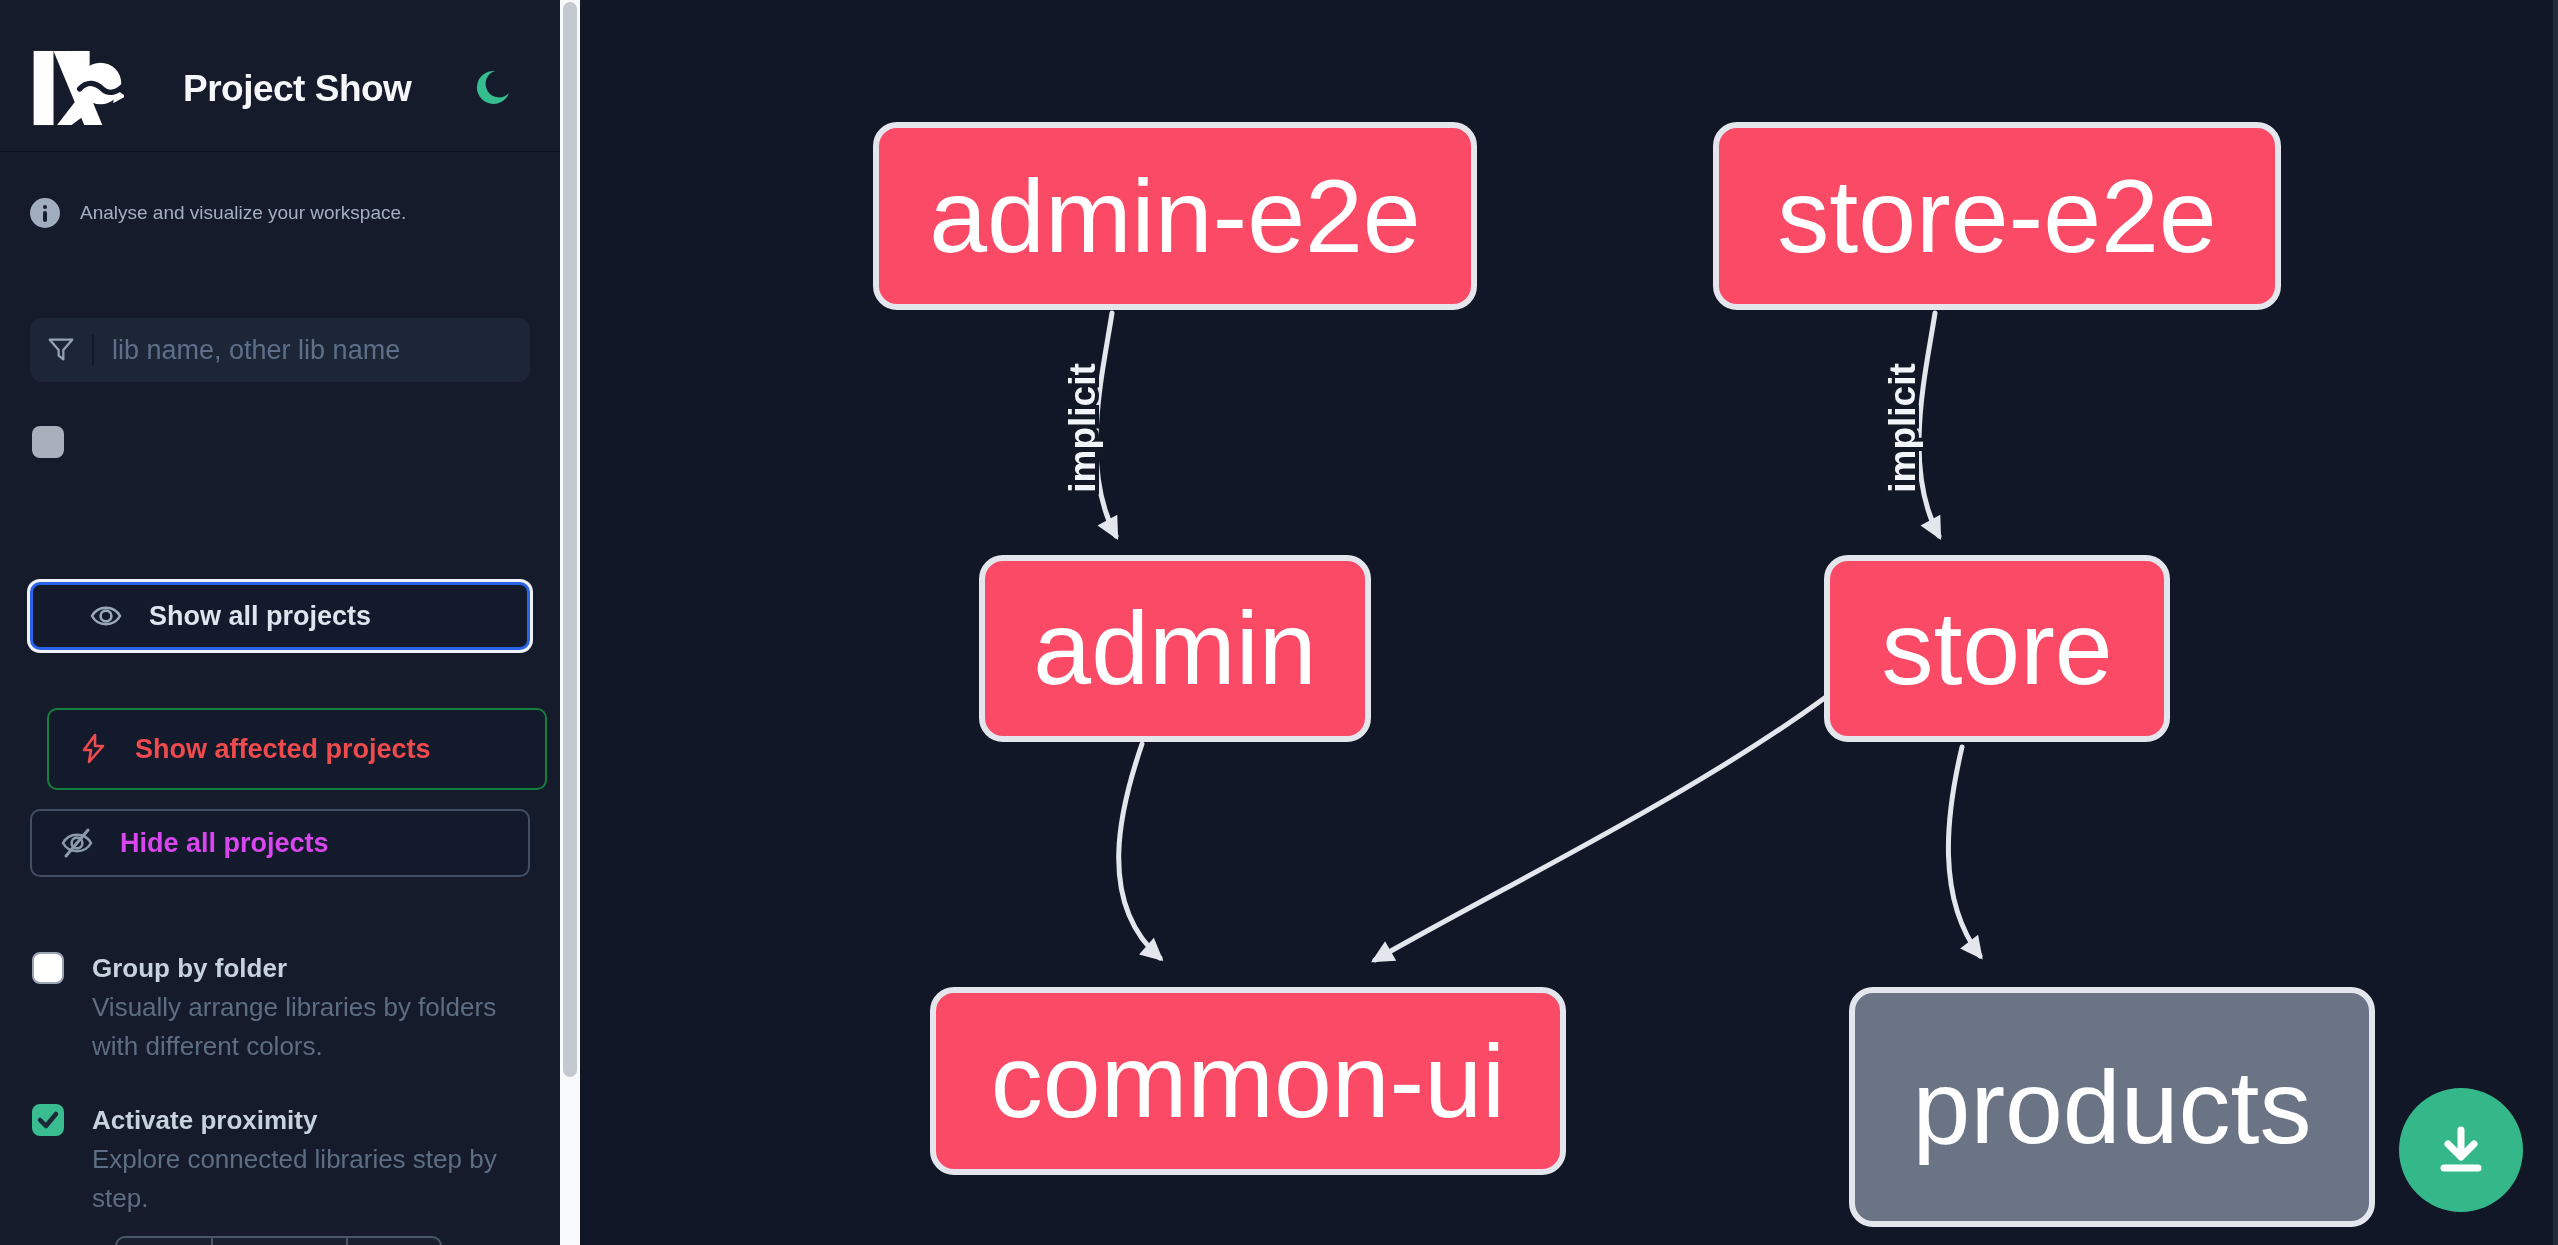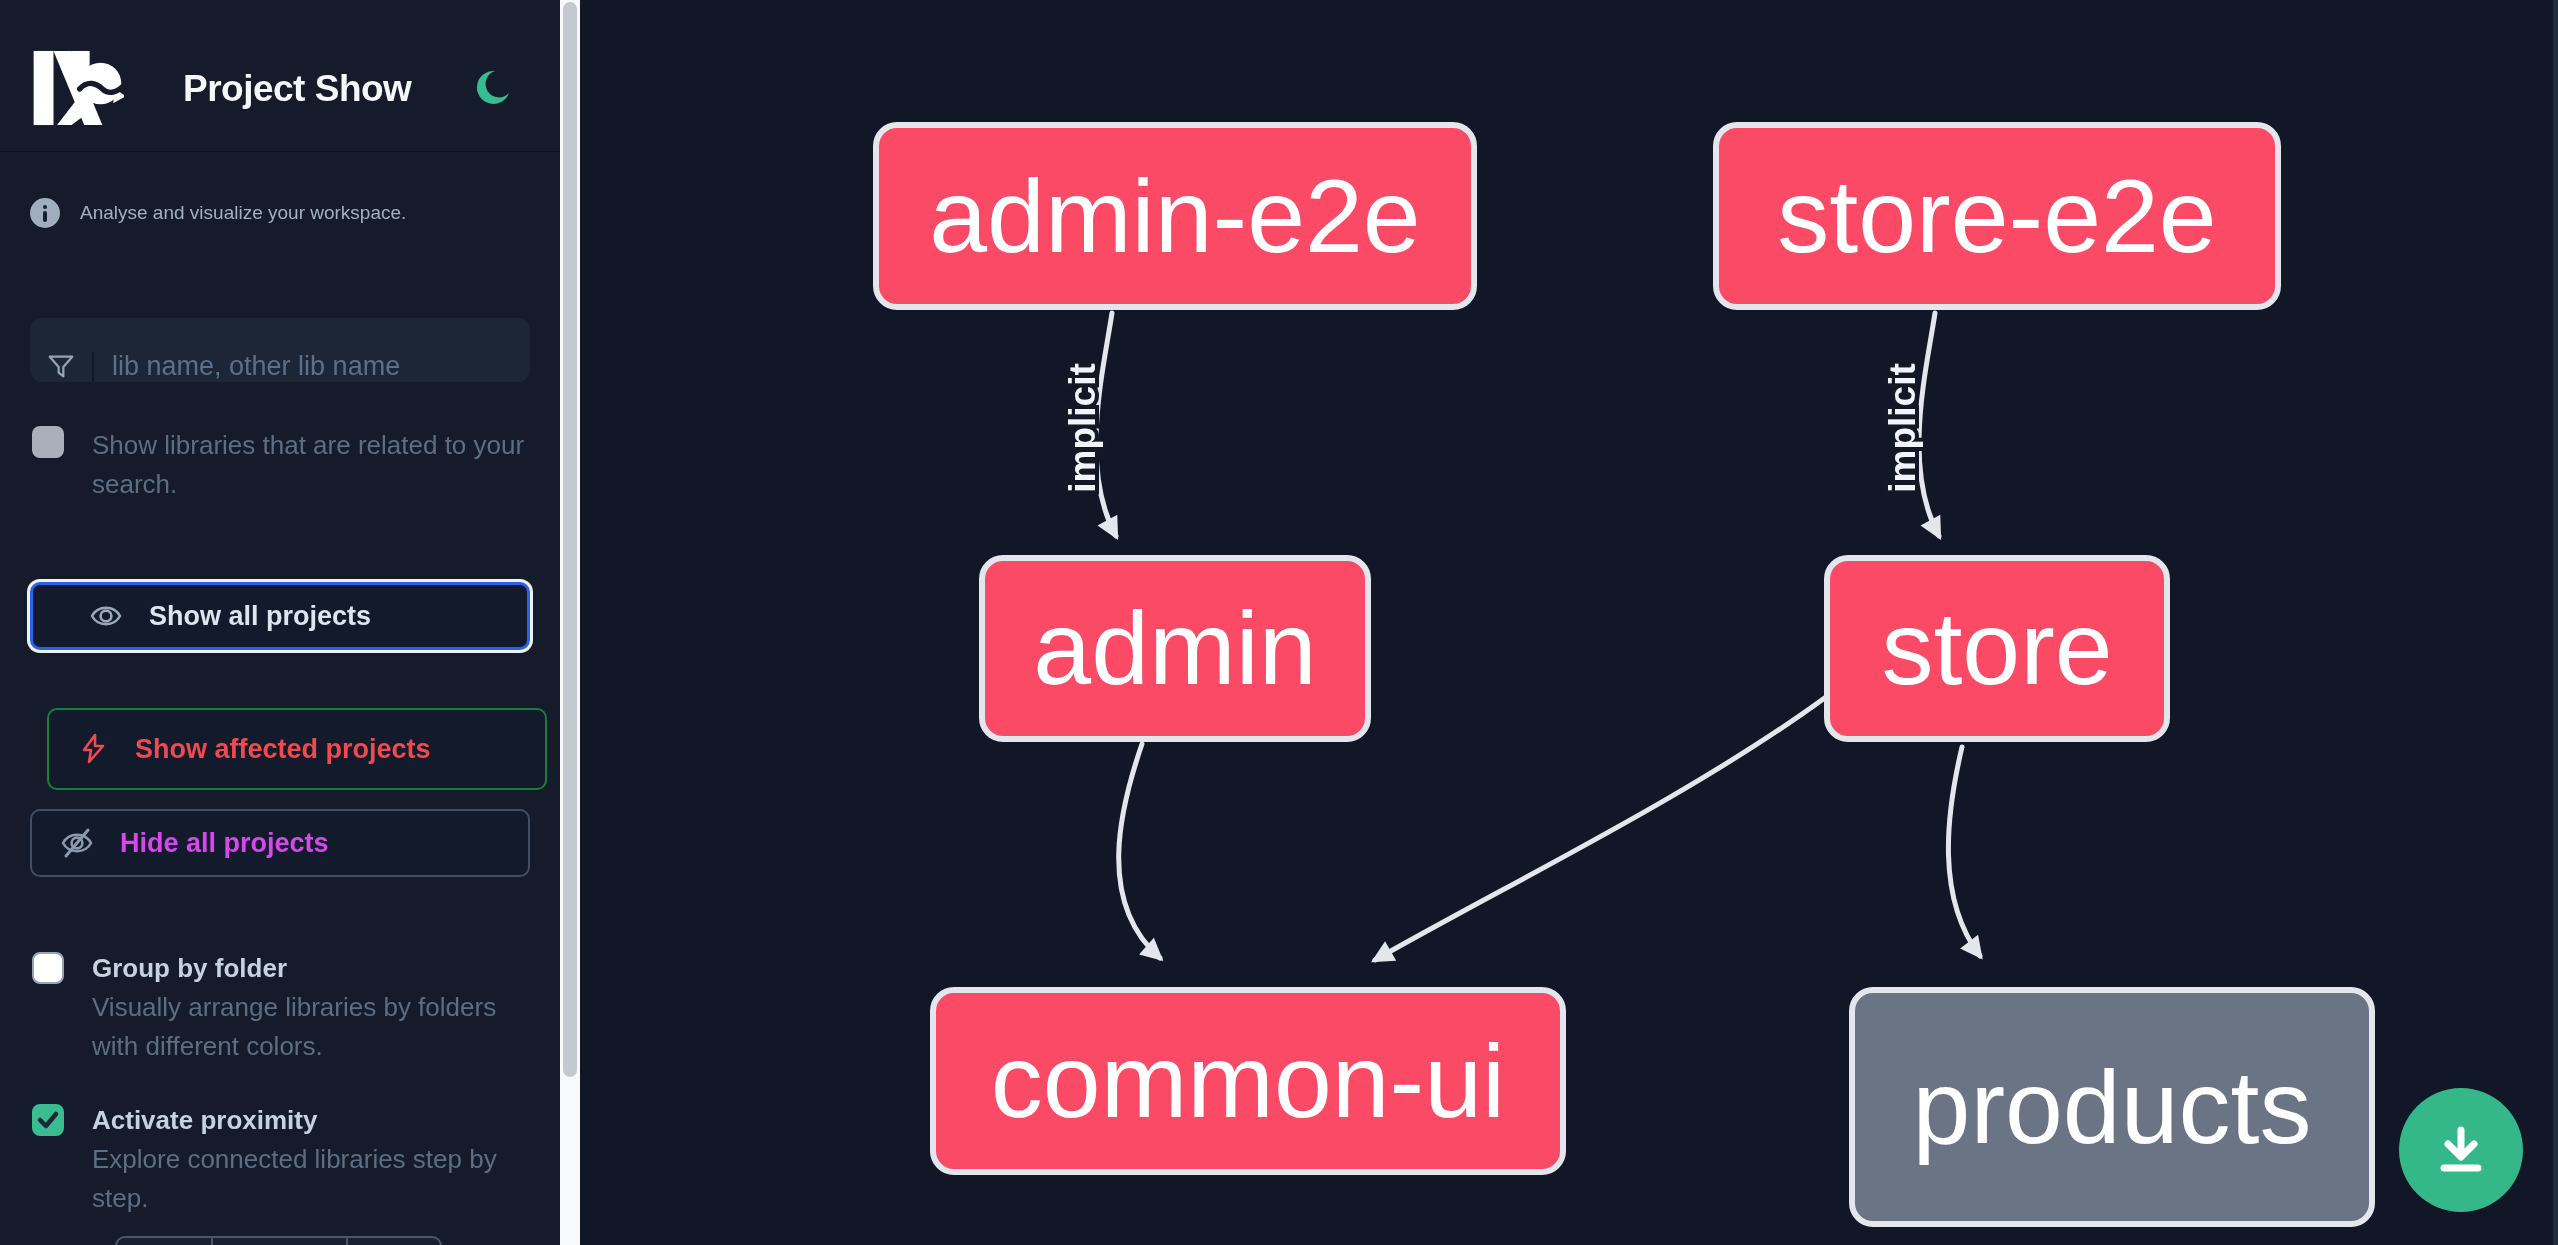--- a/index.html
+++ b/index.html
@@ -16,21 +16,21 @@
   #app-title { position:absolute; left:183px; top:68px; font-size:37px; font-weight:700;
                color:#f5f7fa; letter-spacing:-0.5px; }
   #theme-btn { position:absolute; left:466px; top:64px; width:48px; height:48px;
                background:none; border:none; cursor:pointer; }
 
   .sb-abs { position:absolute; }
   #tagline-row { left:30px; top:198px; display:flex; align-items:center; gap:20px; }
   #tagline { font-size:19px; color:#a2b0c2; }
 
   #search-box { left:30px; top:318px; width:500px; height:64px; background:#1d2637;
-                border-radius:12px; display:flex; align-items:flex-end; overflow:hidden; }
+                border-radius:12px; display:flex; align-items:center; overflow:hidden; }
   #search-icon-cell { width:64px; display:flex; align-items:center; justify-content:center;
                       border-right:2px solid #111726; }
   #search-input { flex:1; background:transparent; border:none; outline:none;
                   font-size:27px; color:#e2e8f0; padding:0 18px;
                   font-family:"Liberation Sans", sans-serif; }
   #search-input::placeholder { color:#5e7089; }
 
   .check-row { position:absolute; left:30px; width:500px; }
   .checkbox { position:absolute; left:2px; top:2px; width:32px; height:32px; border-radius:8px; }
   .checkbox.disabled { background:#a9b0bc; }
@@ -122,21 +122,20 @@
       <div id="search-icon-cell">
         <svg width="30" height="30" viewBox="0 0 32 32">
           <path d="M4 5 h24 l-9.5 11 v10 l-5 -4 v-6 z" fill="none" stroke="#95a3b5" stroke-width="2.4" stroke-linejoin="round"></path>
         </svg>
       </div>
       <input id="search-input" type="text" placeholder="lib name, other lib name" style="">
     </div>
 
     <div class="check-row" style="top:424px;">
       <span class="checkbox disabled"></span>
-      <div class="check-desc">Show libraries that are related to your search.</div>
     </div>
 
     <div id="btn-show-all" class="sb-btn">
       <span class="btn-ic">
         <svg width="34" height="32" viewBox="0 0 34 32">
           <path d="M3 16 C9 5 25 5 31 16 C25 27 9 27 3 16 Z" fill="none" stroke="#9aa8ba" stroke-width="2.6"></path>
           <circle cx="17" cy="16" r="5.4" fill="none" stroke="#9aa8ba" stroke-width="2.6"></circle>
         </svg>
       </span>
       <span>Show all projects</span>

